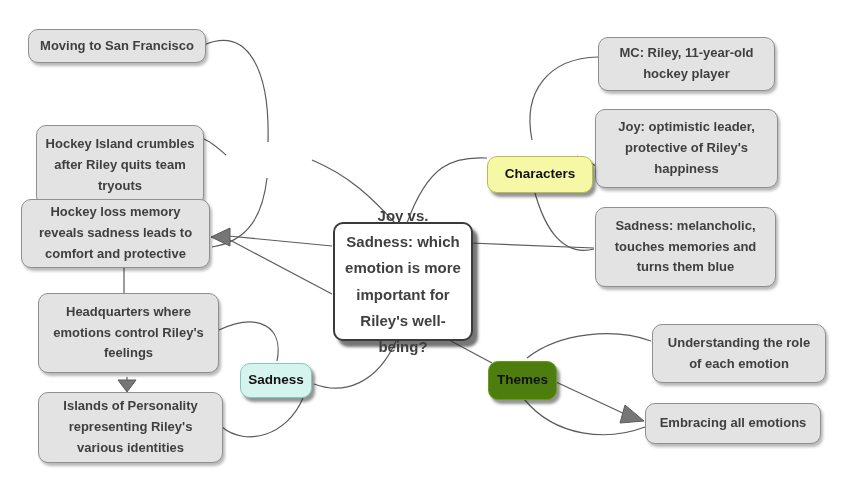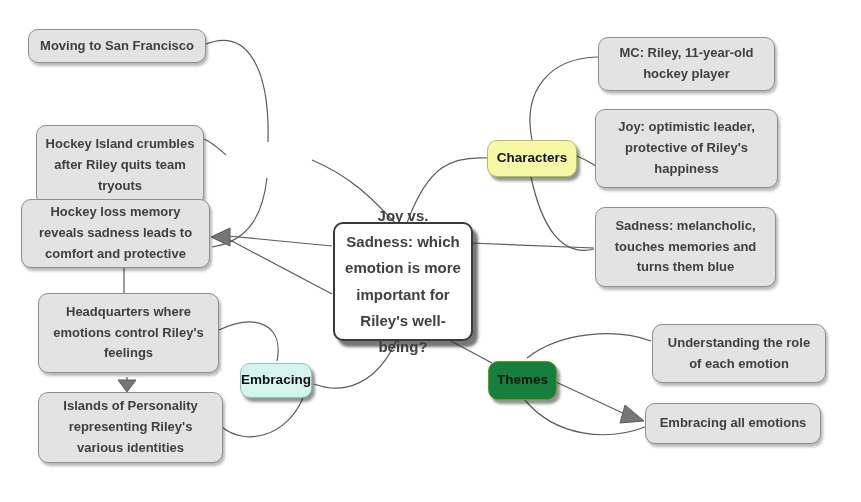--- a/index.html
+++ b/index.html
@@ -78,29 +78,29 @@
 
   <div class="node leaf" style="left:38px;top:392px;width:185px;height:71px;padding:2px 6px;">
     <span>Islands of Personality representing Riley's various identities</span>
   </div>
 
   <div class="node root" style="left:333px;top:222px;width:140px;height:119px;">
     <span>Joy vs. Sadness: which emotion is more important for Riley's well-being?</span>
   </div>
 
 
-  <div class="node branch" style="left: 487px; top: 140px; width: 90px; height: 37px; background-color: rgb(247, 248, 166); border-color: rgb(185, 189, 79);">
+  <div class="node branch" style="left: 487px; top: 156px; width: 106px; height: 37px; background-color: rgb(247, 248, 166); border-color: rgb(185, 189, 79);">
     <span>Characters</span>
   </div>
 
   <div class="node branch" style="left: 240px; top: 363px; width: 72px; height: 35px; background-color: rgb(213, 244, 238); border-color: rgb(136, 199, 192);">
-    <span>Embracing</span>
+    <span>Sadness</span>
   </div>
 
-  <div class="node branch" style="left: 488px; top: 361px; width: 69px; height: 39px; background-color: #15803d; border-color: rgb(106, 156, 20);">
+  <div class="node branch" style="left: 488px; top: 361px; width: 69px; height: 39px; background-color: #4d7c0f; border-color: rgb(106, 156, 20);">
     <span>Themes</span>
   </div>
 
   <div class="node leaf" style="left:598px;top:37px;width:177px;height:54px;">
     <span>MC: Riley, 11-year-old hockey player</span>
   </div>
 
   <div class="node leaf" style="left:595px;top:109px;width:183px;height:79px;">
     <span>Joy: optimistic leader, protective of Riley's happiness</span>
   </div>

